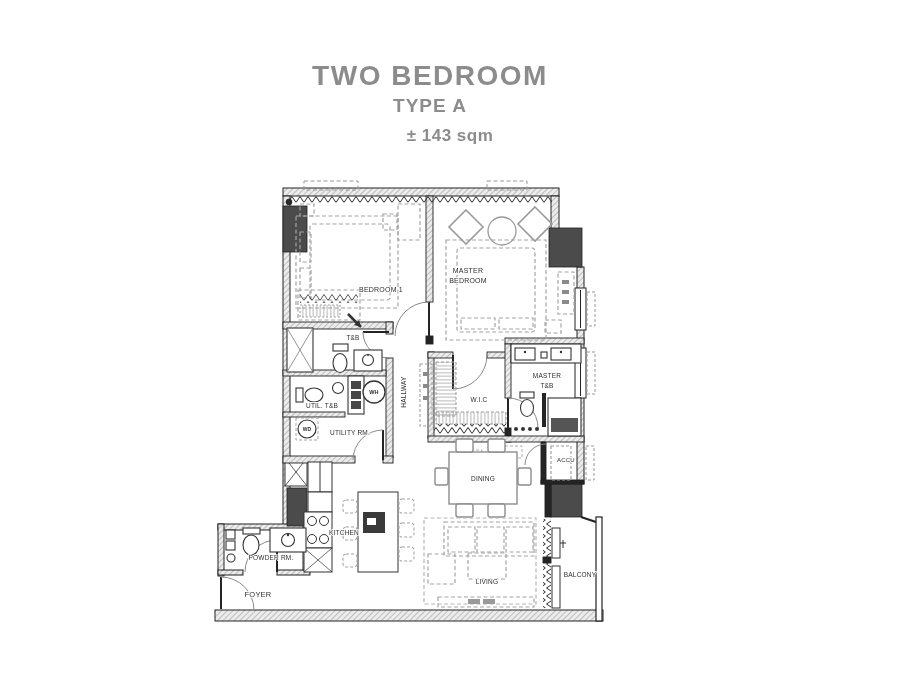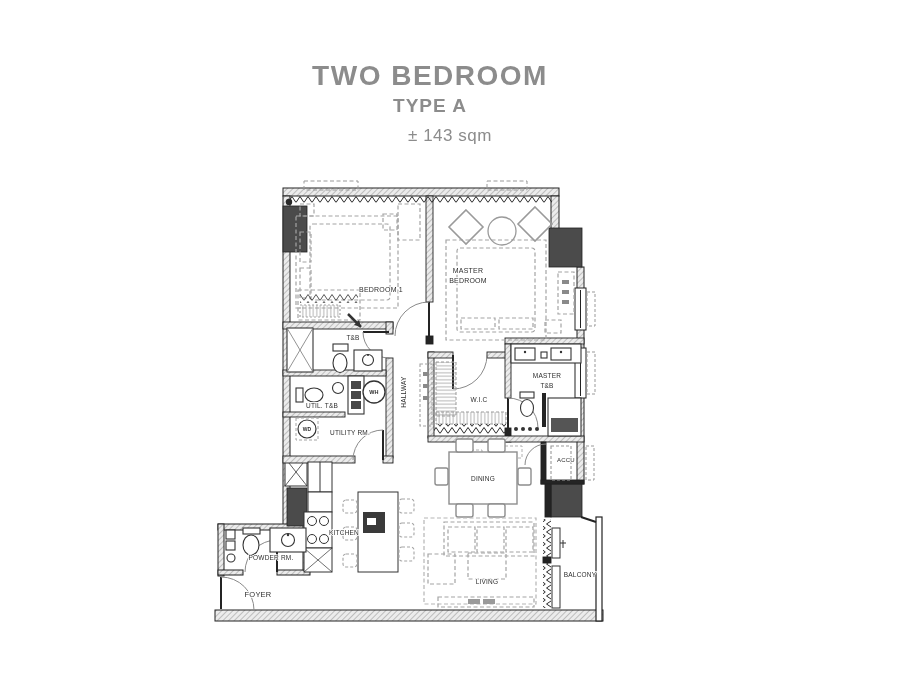--- a/index.html
+++ b/index.html
@@ -1,21 +1,21 @@
 <!DOCTYPE html>
 <html><head>
 <meta charset="utf-8">
 <style>
   html,body{margin:0;padding:0;background:#ffffff;}
   .stage{position:relative;width:900px;height:700px;background:#ffffff;overflow:hidden;
          font-family:"Liberation Sans",sans-serif;}
   .title-block{position:absolute;top:60px;left:0;width:860px;text-align:center;color:#8c8c8c;}
   .title-main{margin:0;font-size:28px;font-weight:bold;letter-spacing:1.5px;}
   .title-sub{margin:3px 8px 0;font-size:19px;font-weight:bold;letter-spacing:1px;}
-  .title-area{margin:9px 0 0;font-size:17px;font-weight:400;letter-spacing:0.5px;padding-left:40px;}
+  .title-area{margin:9px 0 0;font-size:17px;font-weight:700;letter-spacing:0.5px;padding-left:40px;}
   svg.plan{position:absolute;left:0;top:0;}
   svg.plan text{font-family:"Liberation Sans",sans-serif;fill:#2d2d2d;
                 paint-order:stroke;stroke:#ffffff;stroke-width:1.6px;letter-spacing:0.2px;}
   svg.plan text.tiny{stroke-width:0.8px;}
 </style>
 </head>
 <body>
 
 <div class="stage">
 

